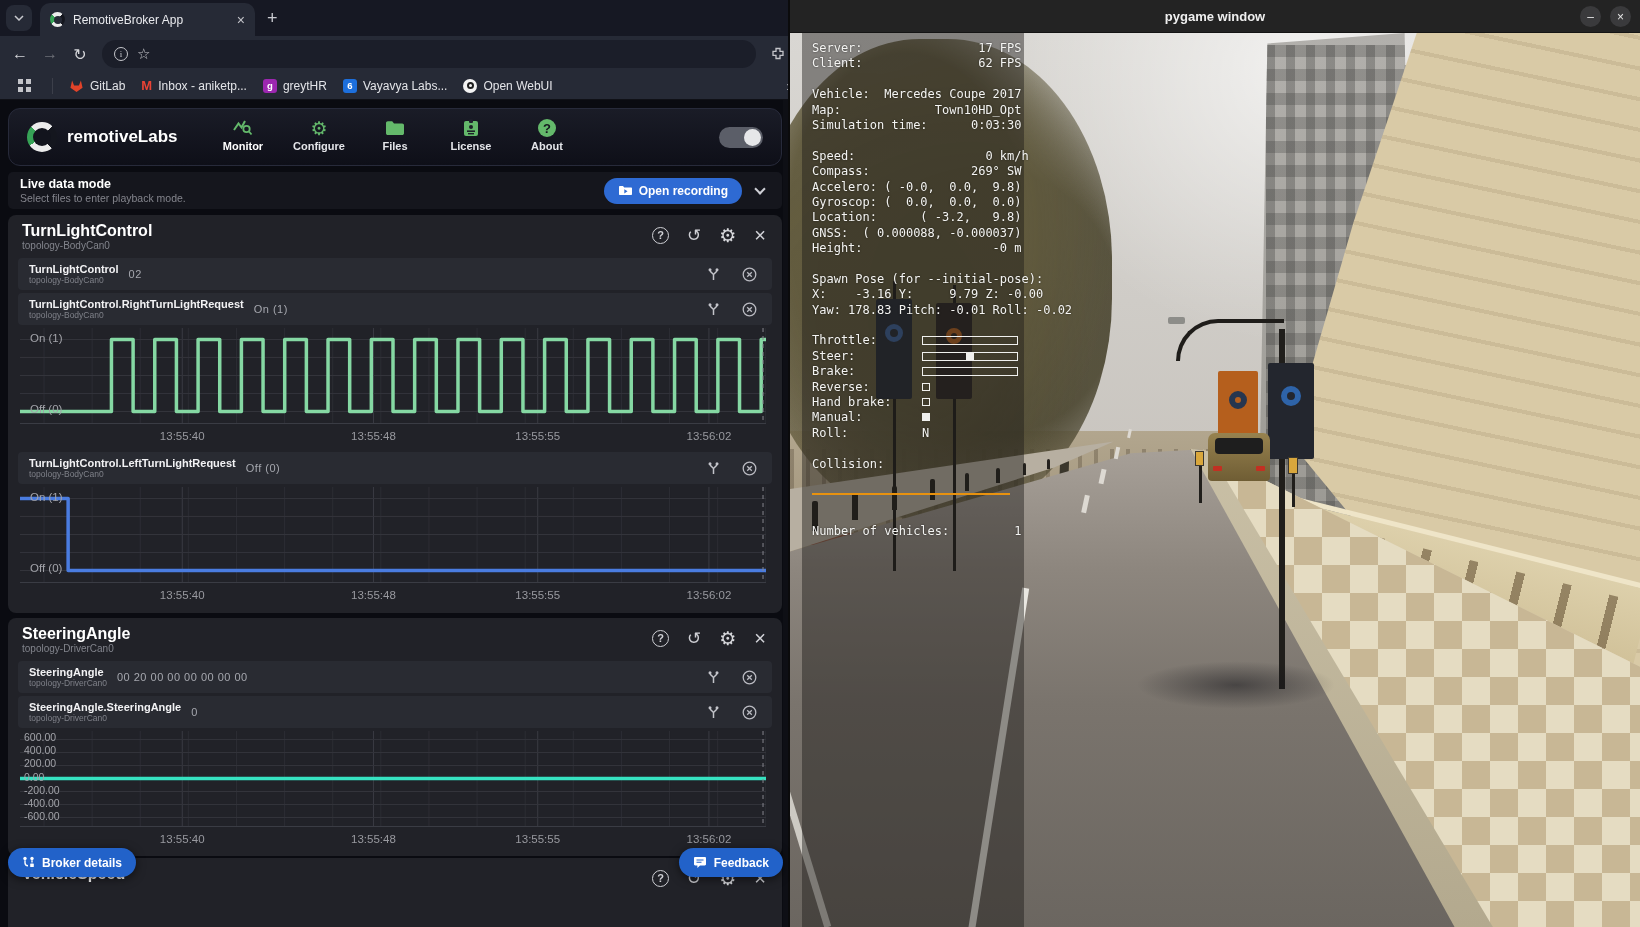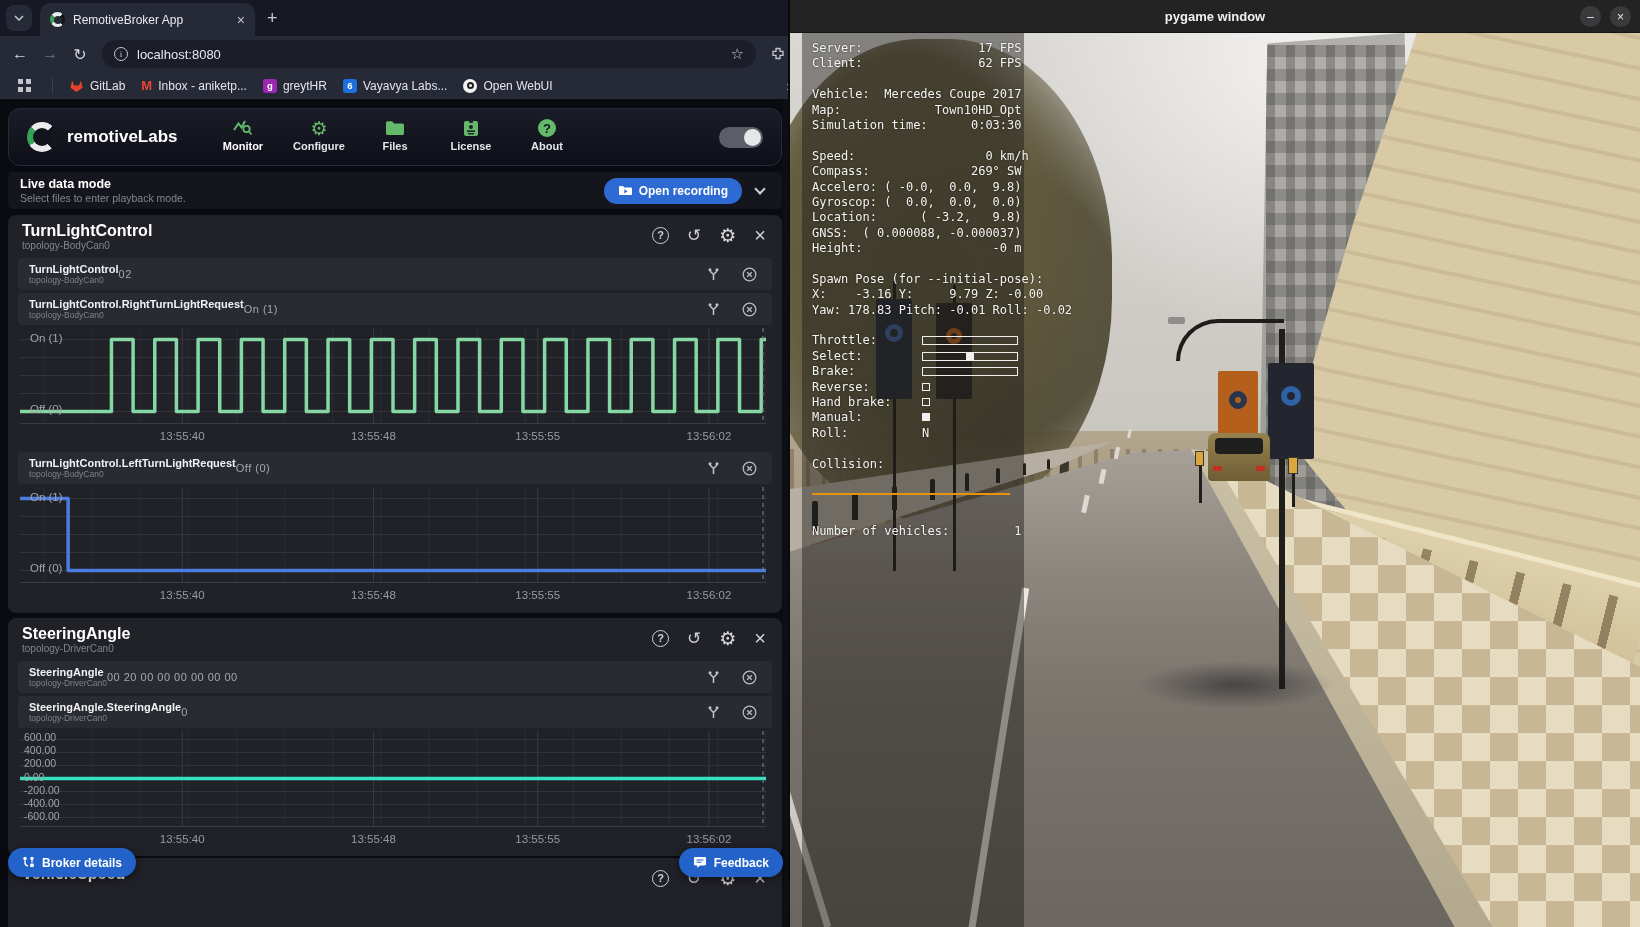--- a/index.html
+++ b/index.html
@@ -64,21 +64,21 @@
   .p-title { font-size:16px; font-weight:700; color:#fff; line-height:18px; }
   .p-sub { font-size:10px; color:#82848c; }
   .hd-icons { margin-left:auto; display:flex; gap:18px; align-items:center; color:#cfd0d5; padding-top:3px; }
   .help { width:17px; height:17px; border:1.5px solid #cfd0d5; border-radius:50%; font-size:11px; font-weight:700; display:grid; place-items:center; color:#cfd0d5; }
   .hist { font-size:17px; line-height:1; }
   .gear { font-size:19px; line-height:1; color:#d8d9dd; }
   .xclose { font-size:20px; line-height:1; color:#d3d4d9; }
   .sigrow { margin:3px 10px; background:#292b32; border-radius:4px; height:32px; display:flex; align-items:center; padding:0 11px; }
   .s-name { font-size:11px; font-weight:700; color:#f2f2f4; line-height:12px; }
   .s-sub { font-size:8.5px; color:#7f8189; }
-  .s-val { font-size:11px; color:#a5a7ae; margin-left:0; letter-spacing:.5px; }
+  .s-val { font-size:11px; color:#a5a7ae; margin-left:10px; letter-spacing:.5px; }
   .rowicons { margin-left:auto; display:flex; gap:22px; align-items:center; padding-right:4px; }
   .chart { margin:2px 16px 0 12px; position:relative; }
   .plot { height:96px; position:relative; border-bottom:1px solid #3a3c44; }
   .xaxis { height:25px; position:relative; }
   .ylab { position:absolute; left:10px; font-size:11.5px; color:#a2a3a9; z-index:2; }
   .ylab.small { left:4px; font-size:10.5px; }
   .xlab { position:absolute; top:6px; transform:translateX(-50%); font-size:11.5px; color:#98999f; }
   .float-btn { position:absolute; height:29px; border-radius:15px; background:#2262c9; color:#fff; font-size:12px; font-weight:700; display:flex; align-items:center; gap:7px; padding:0 14px; border:none; box-shadow:0 2px 10px rgba(0,0,0,.55); z-index:9; }
 
   
@@ -181,21 +181,20 @@
         <span>×</span>
       </div>
     </div>
 
     <div class="toolbar">
       <button class="navbtn">←</button>
       <button class="navbtn dim">→</button>
       <button class="navbtn">↻</button>
       <div class="urlbar">
         <span class="siteinfo">i</span>
-        <span class="url">localhost:8080</span>
         <span class="star">☆</span>
       </div>
       <span class="iconbtn">
         <svg width="16" height="16" viewBox="0 0 16 16">
             <path d="M6 2.5h4v2.8h3v4h-3v3.2H6v-3.2H3v-4h3Z" fill="none" stroke="#c4c5ca" stroke-width="1.3"></path>
           </svg>
       </span>
       <span class="tooldiv"></span>
       <span class="iconbtn">
         <svg width="16" height="14" viewBox="0 0 16 14">
@@ -669,21 +668,21 @@
           <div class="hud-line">Gyroscop: (  0.0,  0.0,  0.0)</div>
           <div class="hud-line">Location:      ( -3.2,   9.8)</div>
           <div class="hud-line">GNSS:  ( 0.000088, -0.000037)</div>
           <div class="hud-line">Height:                  -0 m</div>
           <div class="hud-line"> </div>
           <div class="hud-line">Spawn Pose (for --initial-pose):</div>
           <div class="hud-line">X:    -3.16 Y:     9.79 Z: -0.00</div>
           <div class="hud-line">Yaw: 178.83 Pitch: -0.01 Roll: -0.02</div>
           <div class="hud-line"> </div>
           <div class="hud-row"><span>Throttle:</span><span class="hud-bar"></span></div>
-          <div class="hud-row"><span>Select:</span><span class="hud-bar"><span class="hud-knob" style="left: 50%;"></span></span></div>
+          <div class="hud-row"><span>Steer:</span><span class="hud-bar"><span class="hud-knob" style="left: 50%;"></span></span></div>
           <div class="hud-row"><span>Brake:</span><span class="hud-bar"></span></div>
           <div class="hud-row"><span>Reverse:</span><span class="hud-box"></span></div>
           <div class="hud-row"><span>Hand brake:</span><span class="hud-box"></span></div>
           <div class="hud-row"><span>Manual:</span><span class="hud-box on"></span></div>
           <div class="hud-row"><span>Roll:</span><span class="hud-val">N</span></div>
           <div class="hud-line"> </div>
           <div class="hud-line">Collision:</div>
           <div class="hud-line"> </div>
           <div class="hud-div"></div>
           <div class="hud-line"> </div>

